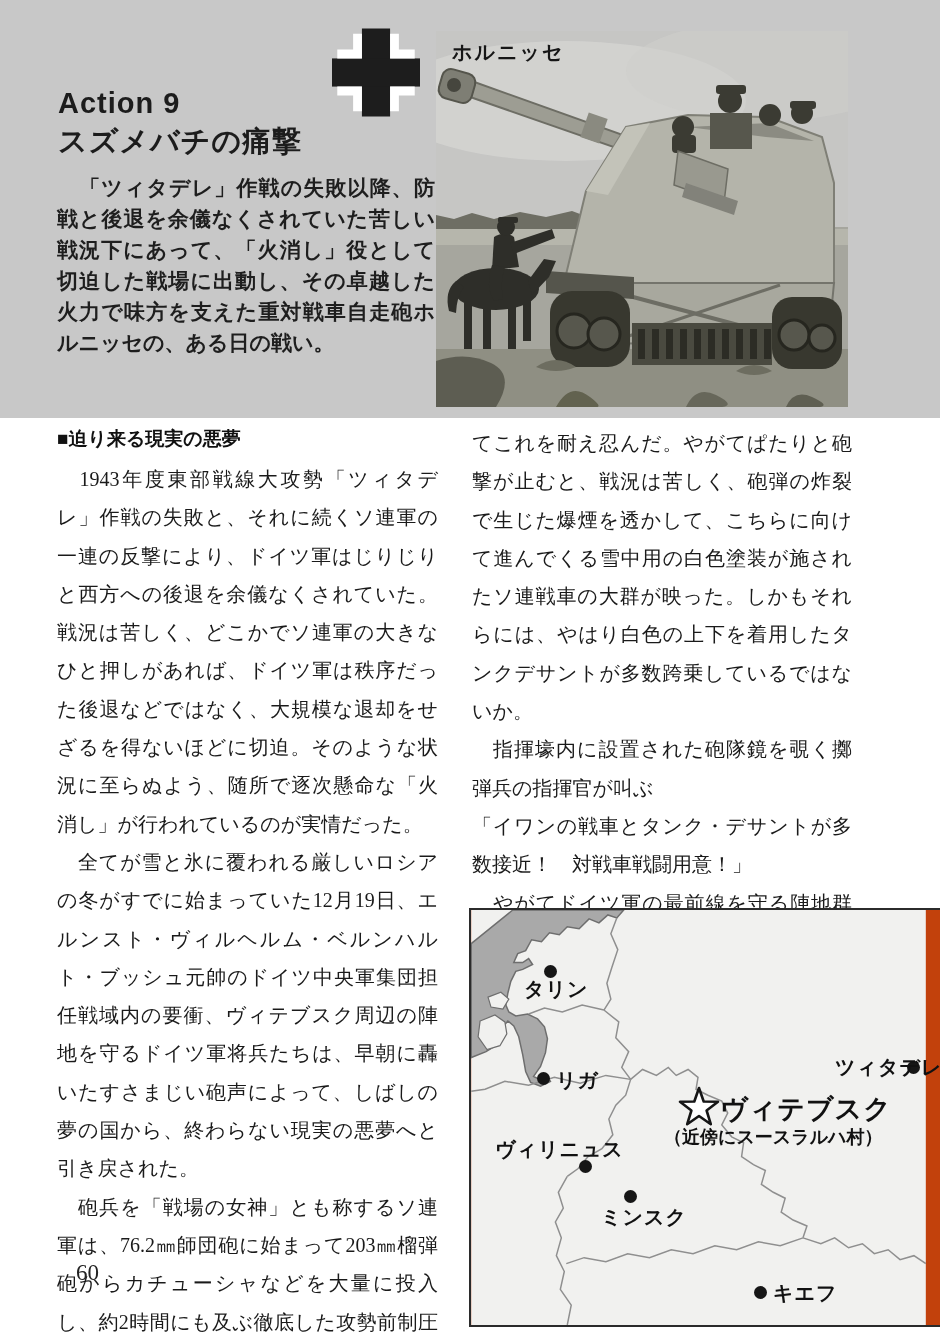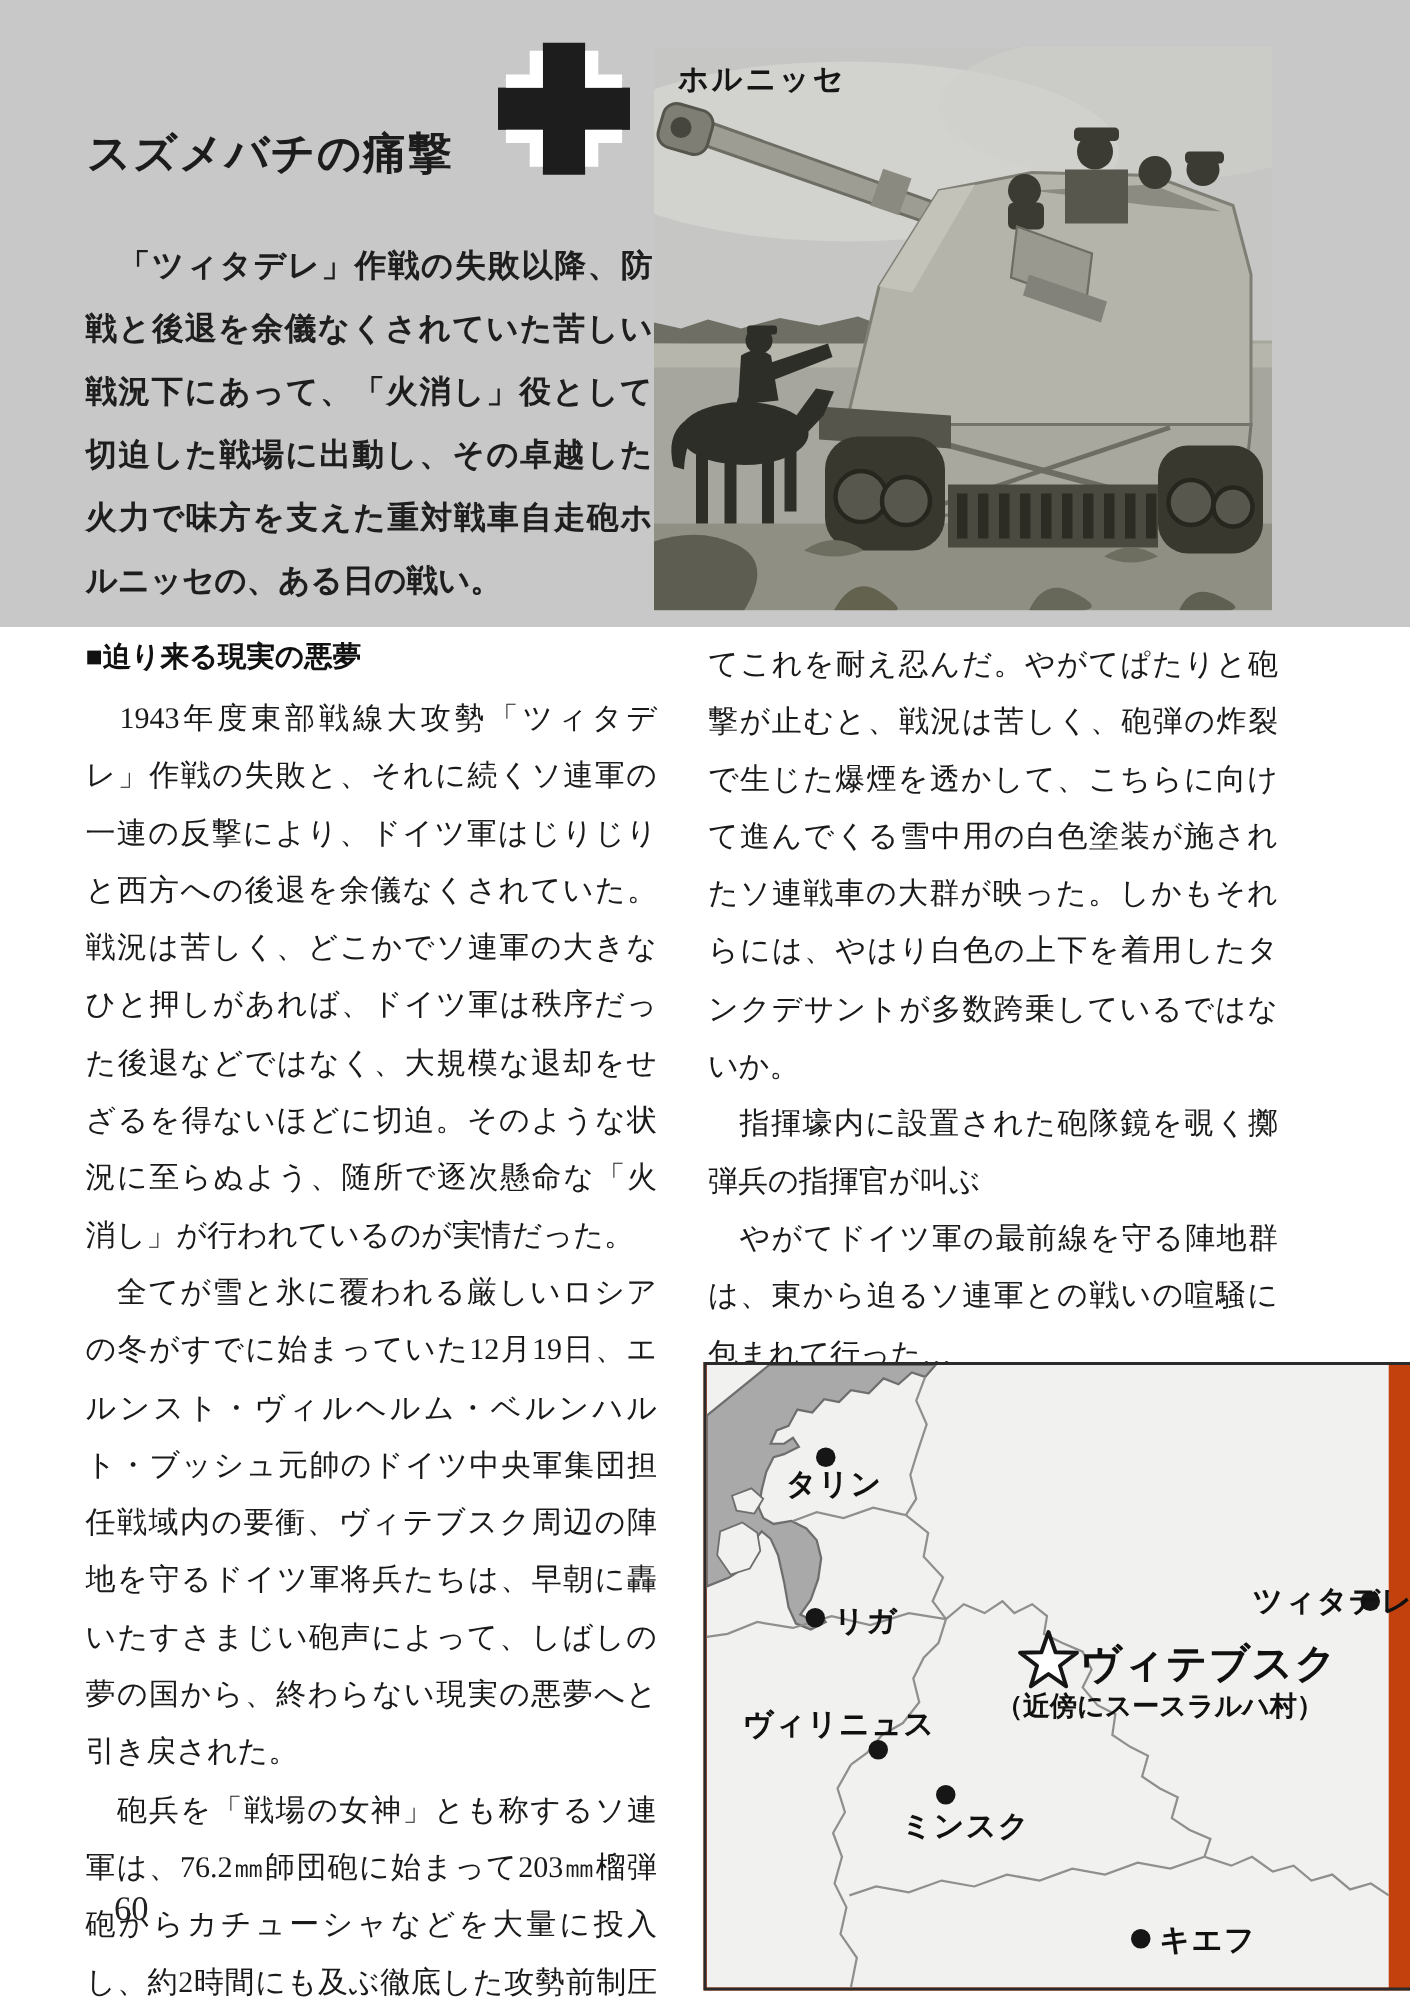--- a/index.html
+++ b/index.html
@@ -8,22 +8,22 @@
     background:#ffffff;color:#111;
     font-family:"Liberation Serif","DejaVu Serif",serif;
   }
   .gothic{font-family:"Liberation Sans","DejaVu Sans",sans-serif;font-weight:bold;}
   
   .header-band{position:absolute;left:0;top:0;width:940px;height:418px;background:#c8c8c8;}
   .emblem{position:absolute;left:332px;top:28px;width:88px;height:89px;}
   .title-block{position:absolute;left:58px;top:84px;line-height:38px;color:#1c1c1c;}
   .title-line{font-size:29px;letter-spacing:1px;}
   .header-intro{
-    position:absolute;left:57px;top:157px;width:378px;
-    font-size:21px;line-height:42px;text-align:justify;color:#1e1e1e;
+    position:absolute;left:57px;top:172px;width:378px;
+    font-size:21px;line-height:31px;text-align:justify;color:#1e1e1e;
   }
   .photo{position:absolute;left:436px;top:31px;width:412px;height:376px;overflow:hidden;}
   .photo-caption{position:absolute;left:16px;top:8px;font-size:20px;color:#161616;letter-spacing:2px;}
   
   .col{position:absolute;top:424px;width:381px;}
   .col-left{left:57px;}
   .col-right{left:472px;width:380px;}
   .section-heading{font-size:19px;line-height:30px;margin:0 0 6px 0;color:#111;}
   .col p{
     margin:0;font-size:20px;line-height:38.3px;text-align:justify;
@@ -53,20 +53,21 @@
     <svg class="emblem" viewBox="0 0 100 100" aria-hidden="true">
       <rect x="34" y="0" width="32" height="100" fill="#1d1d1d"></rect>
       <rect x="0" y="34" width="100" height="32" fill="#1d1d1d"></rect>
       <polygon points="24,6 34,6 34,34 6,34 6,24 24,24" fill="#ffffff"></polygon>
       <polygon points="66,6 76,6 76,24 94,24 94,34 66,34" fill="#ffffff"></polygon>
       <polygon points="6,66 34,66 34,94 24,94 24,76 6,76" fill="#ffffff"></polygon>
       <polygon points="66,66 94,66 94,76 76,76 76,94 66,94" fill="#ffffff"></polygon>
     </svg>
 
     <div class="title-block gothic">
+      <div class="title-line">Action 9</div>
       <div class="title-line">スズメバチの痛撃</div>
     </div>
 
     <div class="header-intro gothic">　「ツィタデレ」作戦の失敗以降、防戦と後退を余儀なくされていた苦しい戦況下にあって、「火消し」役として切迫した戦場に出動し、その卓越した火力で味方を支えた重対戦車自走砲ホルニッセの、ある日の戦い。</div>
 
     <div class="photo">
       <svg viewBox="0 0 412 376" width="412" height="376" aria-hidden="true">
 
         <rect width="412" height="376" fill="#c6c6c4"></rect>
         <ellipse cx="130" cy="70" rx="180" ry="60" fill="#d5d5d2" opacity="0.8"></ellipse>
@@ -157,20 +158,21 @@
   <div class="col col-left">
     <h2 class="section-heading gothic">■迫り来る現実の悪夢</h2>
     <p>　1943年度東部戦線大攻勢「ツィタデレ」作戦の失敗と、それに続くソ連軍の一連の反撃により、ドイツ軍はじりじりと西方への後退を余儀なくされていた。戦況は苦しく、どこかでソ連軍の大きなひと押しがあれば、ドイツ軍は秩序だった後退などではなく、大規模な退却をせざるを得ないほどに切迫。そのような状況に至らぬよう、随所で逐次懸命な「火消し」が行われているのが実情だった。</p>
     <p>　全てが雪と氷に覆われる厳しいロシアの冬がすでに始まっていた12月19日、エルンスト・ヴィルヘルム・ベルンハルト・ブッシュ元帥のドイツ中央軍集団担任戦域内の要衝、ヴィテブスク周辺の陣地を守るドイツ軍将兵たちは、早朝に轟いたすさまじい砲声によって、しばしの夢の国から、終わらない現実の悪夢へと引き戻された。</p>
     <p>　砲兵を「戦場の女神」とも称するソ連軍は、76.2㎜師団砲に始まって203㎜榴弾砲からカチューシャなどを大量に投入し、約2時間にも及ぶ徹底した攻勢前制圧砲撃を実施。ドイツ軍将兵は壕深くにこもっ</p>
   </div>
 
   <div class="col col-right">
     <p>てこれを耐え忍んだ。やがてぱたりと砲撃が止むと、戦況は苦しく、砲弾の炸裂で生じた爆煙を透かして、こちらに向けて進んでくる雪中用の白色塗装が施されたソ連戦車の大群が映った。しかもそれらには、やはり白色の上下を着用したタンクデサントが多数跨乗しているではないか。</p>
     <p>　指揮壕内に設置された砲隊鏡を覗く擲弾兵の指揮官が叫ぶ</p>
+    <p>「イワンの戦車とタンク・デサントが多数接近！　対戦車戦闘用意！」</p>
     <p>　やがてドイツ軍の最前線を守る陣地群は、東から迫るソ連軍との戦いの喧騒に包まれて行った…</p>
   </div>
 
   <div class="map">
     <svg class="geo" viewBox="0 0 459 419" width="455" height="415" aria-hidden="true">
       <rect width="459" height="419" fill="#f1f1ef"></rect>
 
       <path fill="#a9a9a9" stroke="#6e6e6e" stroke-width="1.5" d="
         M0,34 L42,0 L154,0 L147,8 L138,5 L129,13 L119,9 L109,19 L97,17 L89,25 L79,23
         L71,32 L61,30 L55,41 L47,44 L43,53 L52,53 L58,49 L62,55 L52,60 L45,62 L40,72

